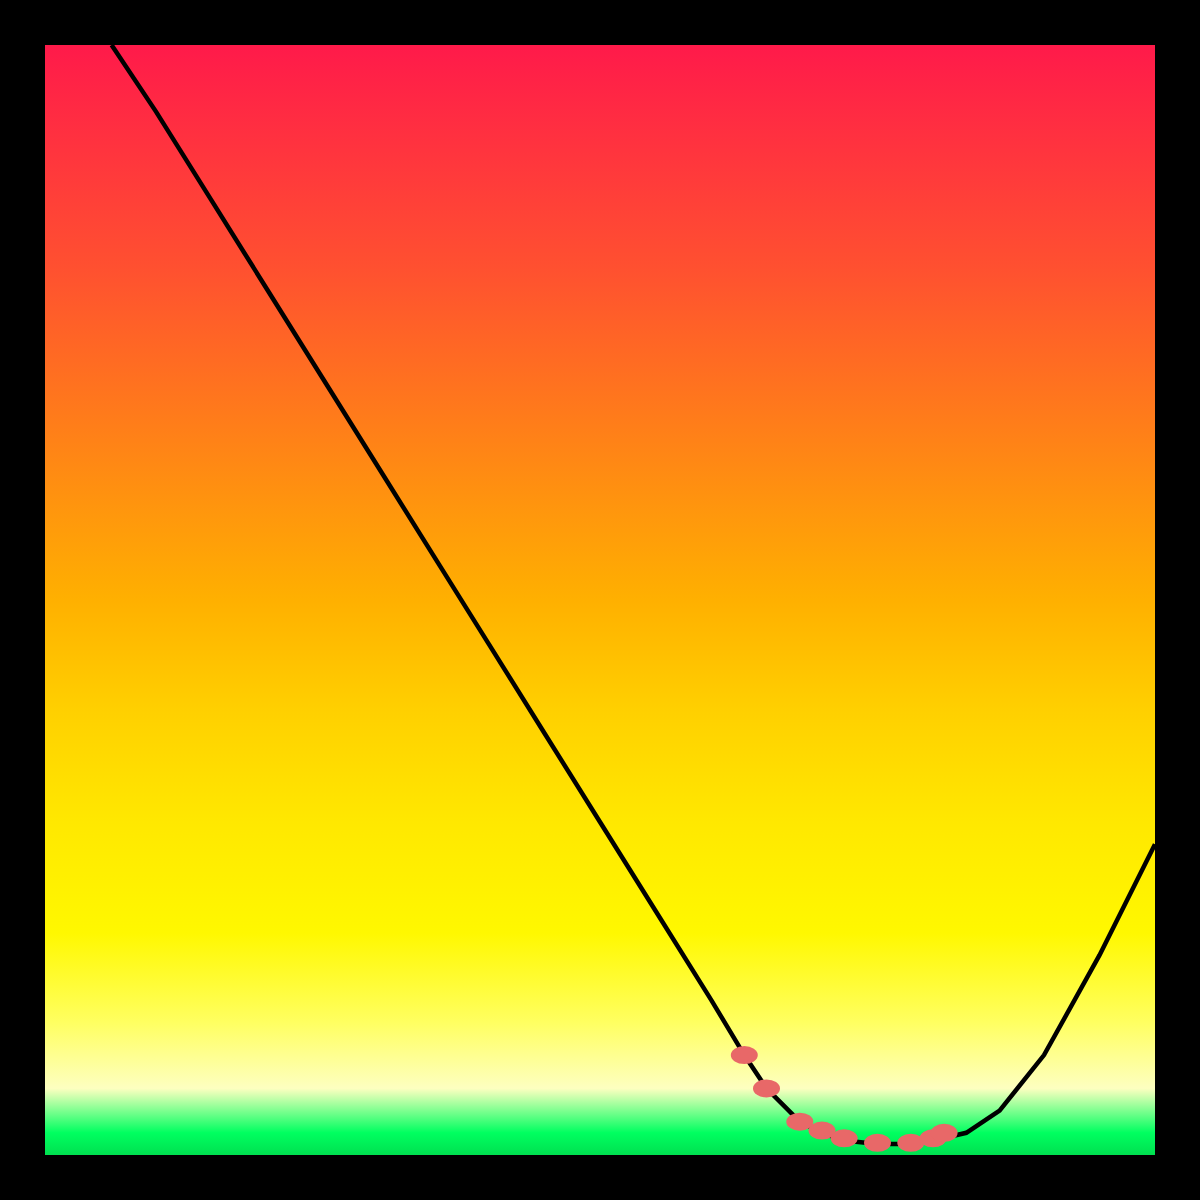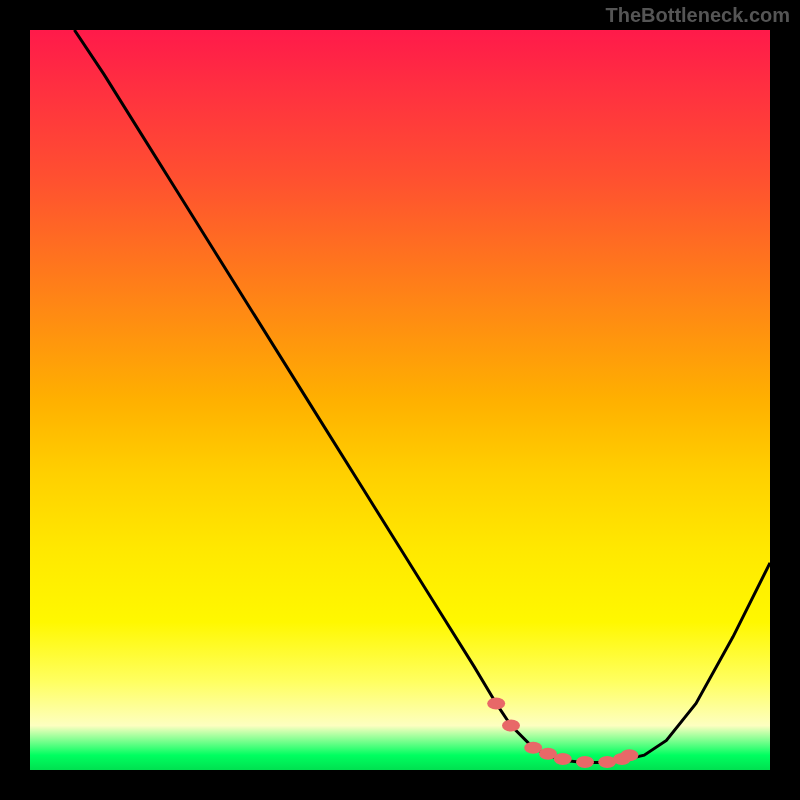--- a/index.html
+++ b/index.html
@@ -53,21 +53,20 @@
     left: 0;
     top: 0;
     width: 100%;
     height: 100%;
   }
 </style>
 </head>
 <body>
 
 <div class="container">
-  <div class="watermark">TheBottleneck.com</div>
   <div class="plot-area">
     <svg class="curve" viewBox="0 0 740 740" preserveAspectRatio="none">
       <g>
           <path d="M44.4 0.0 L74.0 44.4 L111.0 103.6 L148.0 162.8 L185.0 222.0 L222.0 281.2 L259.0 340.4 L296.0 399.6 L333.0 458.8 L370.0 518.0 L407.0 577.2 L444.0 636.4 L466.2 673.4 L481.0 695.6 L503.2 717.8 L518.0 725.2 L532.8 730.4 L555.0 732.6 L577.2 732.6 L592.0 730.4 L614.2 725.2 L636.4 710.4 L666.0 673.4 L703.0 606.8 L740.0 532.8" fill="none" stroke="#000" stroke-width="3"></path>
         </g>
       <g>
           <ellipse cx="466.2" cy="673.4" rx="9" ry="6" fill="#e86868"></ellipse>
           <ellipse cx="481.0" cy="695.6" rx="9" ry="6" fill="#e86868"></ellipse>
           <ellipse cx="503.2" cy="717.8" rx="9" ry="6" fill="#e86868"></ellipse>
           <ellipse cx="518.0" cy="723.7" rx="9" ry="6" fill="#e86868"></ellipse>

